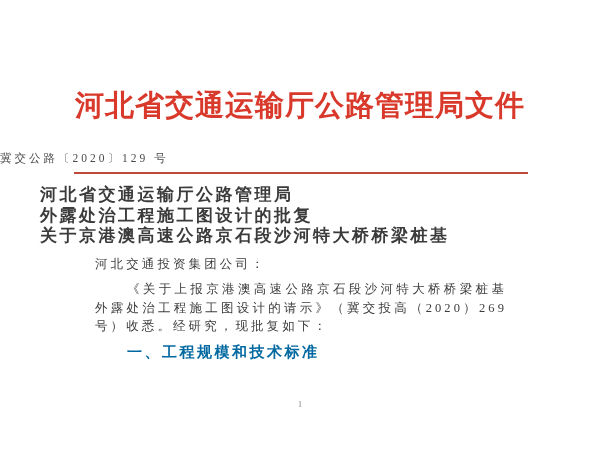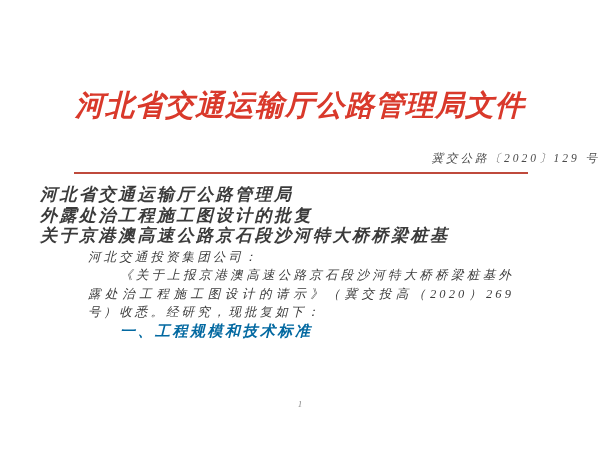--- a/index.html
+++ b/index.html
@@ -6,36 +6,35 @@
   html, body { background: #ffffff; }
   body {
     width: 600px; height: 450px;
     font-family: "Liberation Serif", "DejaVu Serif", serif;
     overflow: hidden;
   }
   .page {
     position: relative;
     width: 600px; height: 394px;
     background: #ffffff;
-    font-style: italic;
   }
   .banner-title {
     position: absolute;
     top: 86px; left: 0; right: 0;
     text-align: center;
     color: #d9392b;
     font-size: 29px;
     font-weight: bold;
     letter-spacing: 1px;
     white-space: nowrap;
   }
   .doc-number {
     position: absolute;
     top: 151px; left: 0; right: 0;
-    text-align: right;
+    text-align: left;
     color: #4a4a4a;
     font-size: 11.5px;
     letter-spacing: 3px;
   }
   .red-rule {
     position: absolute;
     top: 172px; left: 74px;
     width: 454px; height: 2px;
     background: #bf4a3c;
   }
@@ -52,21 +51,21 @@
   .body-text {
     position: absolute;
     top: 248px; left: 88px;
     width: 426px;
     color: #3c3c3c;
     font-size: 12.5px;
     line-height: 18.4px;
     letter-spacing: 3.1px;
     text-align: justify;
   }
-  .body-text p { margin: 0; }
+  .body-text p { margin: 7px; }
   .para-indent { text-indent: 32px; }
   .section-heading {
     font-family: "Liberation Sans", "DejaVu Sans", sans-serif;
     font-weight: bold;
     color: #0369a1;
     font-size: 15px;
     letter-spacing: 2.5px;
     text-indent: 32px;
   }
   .page-number {

